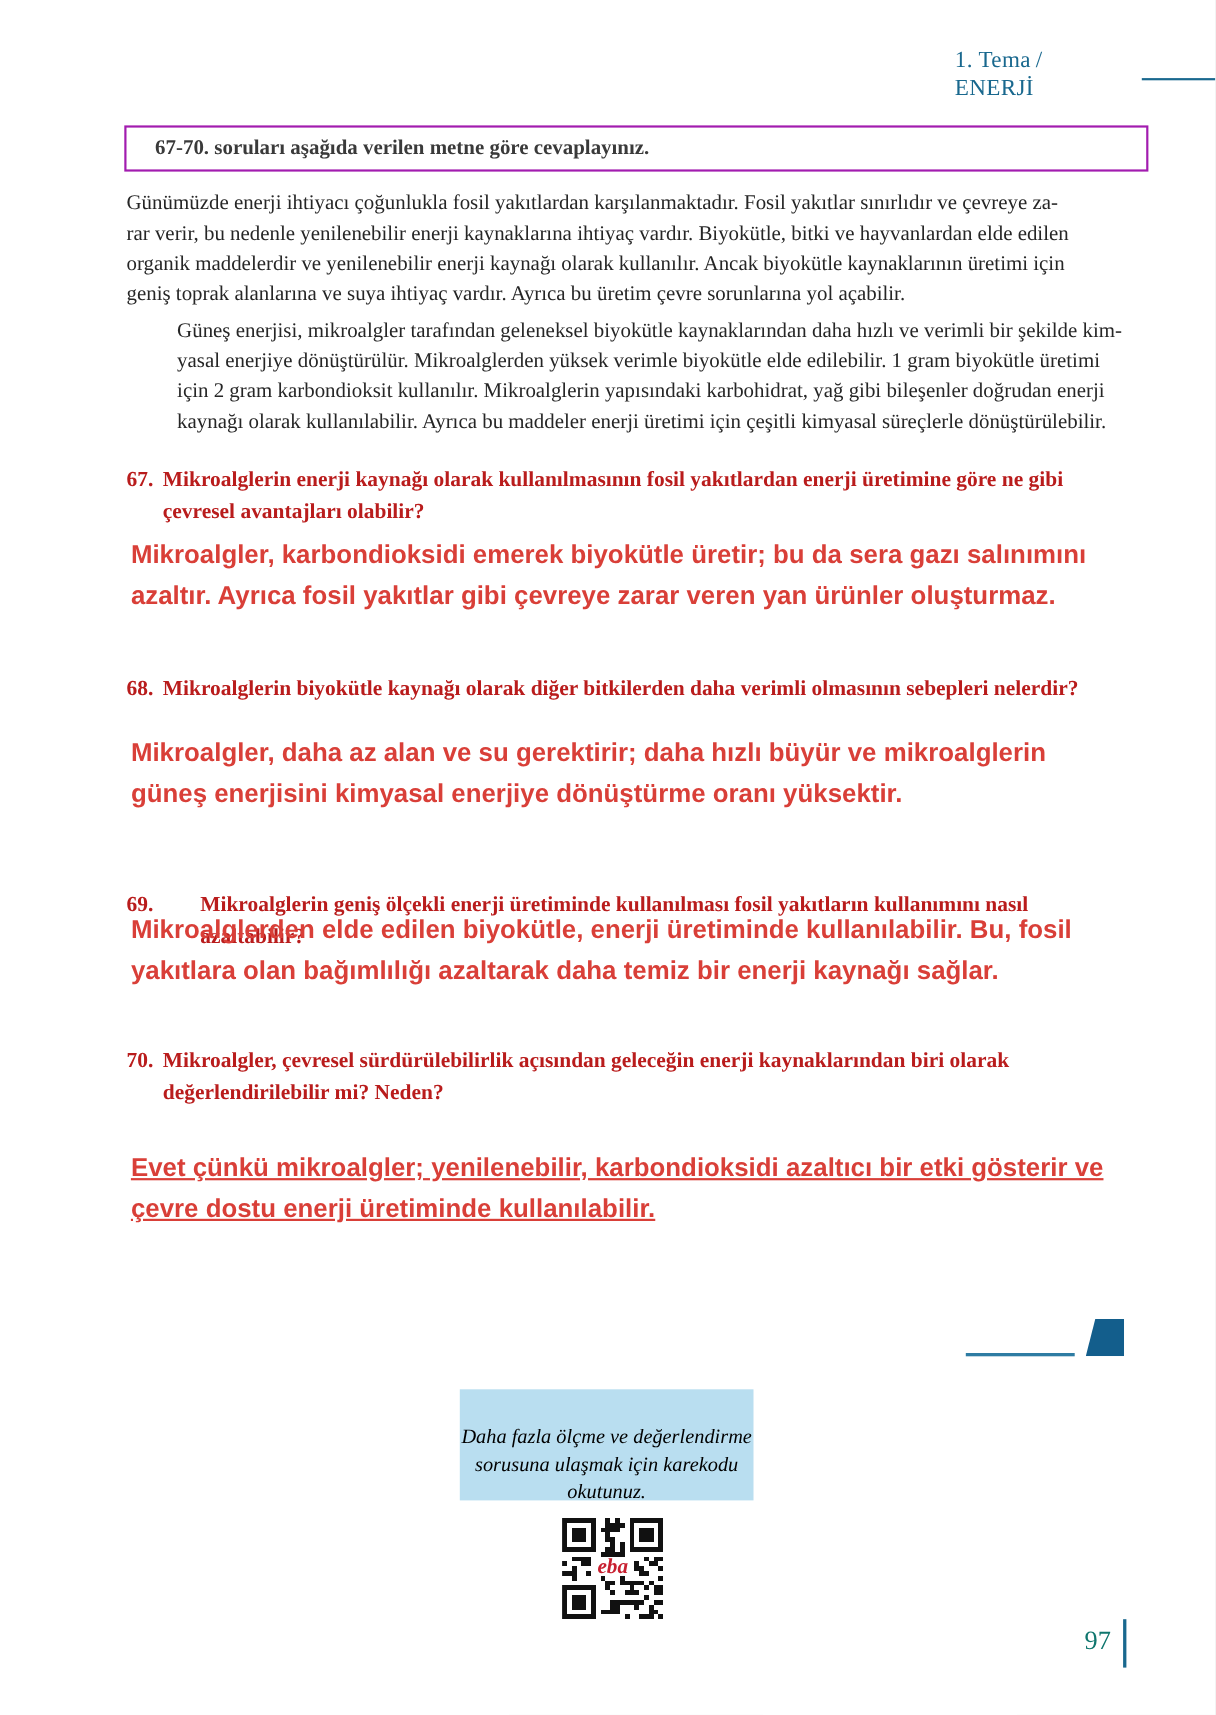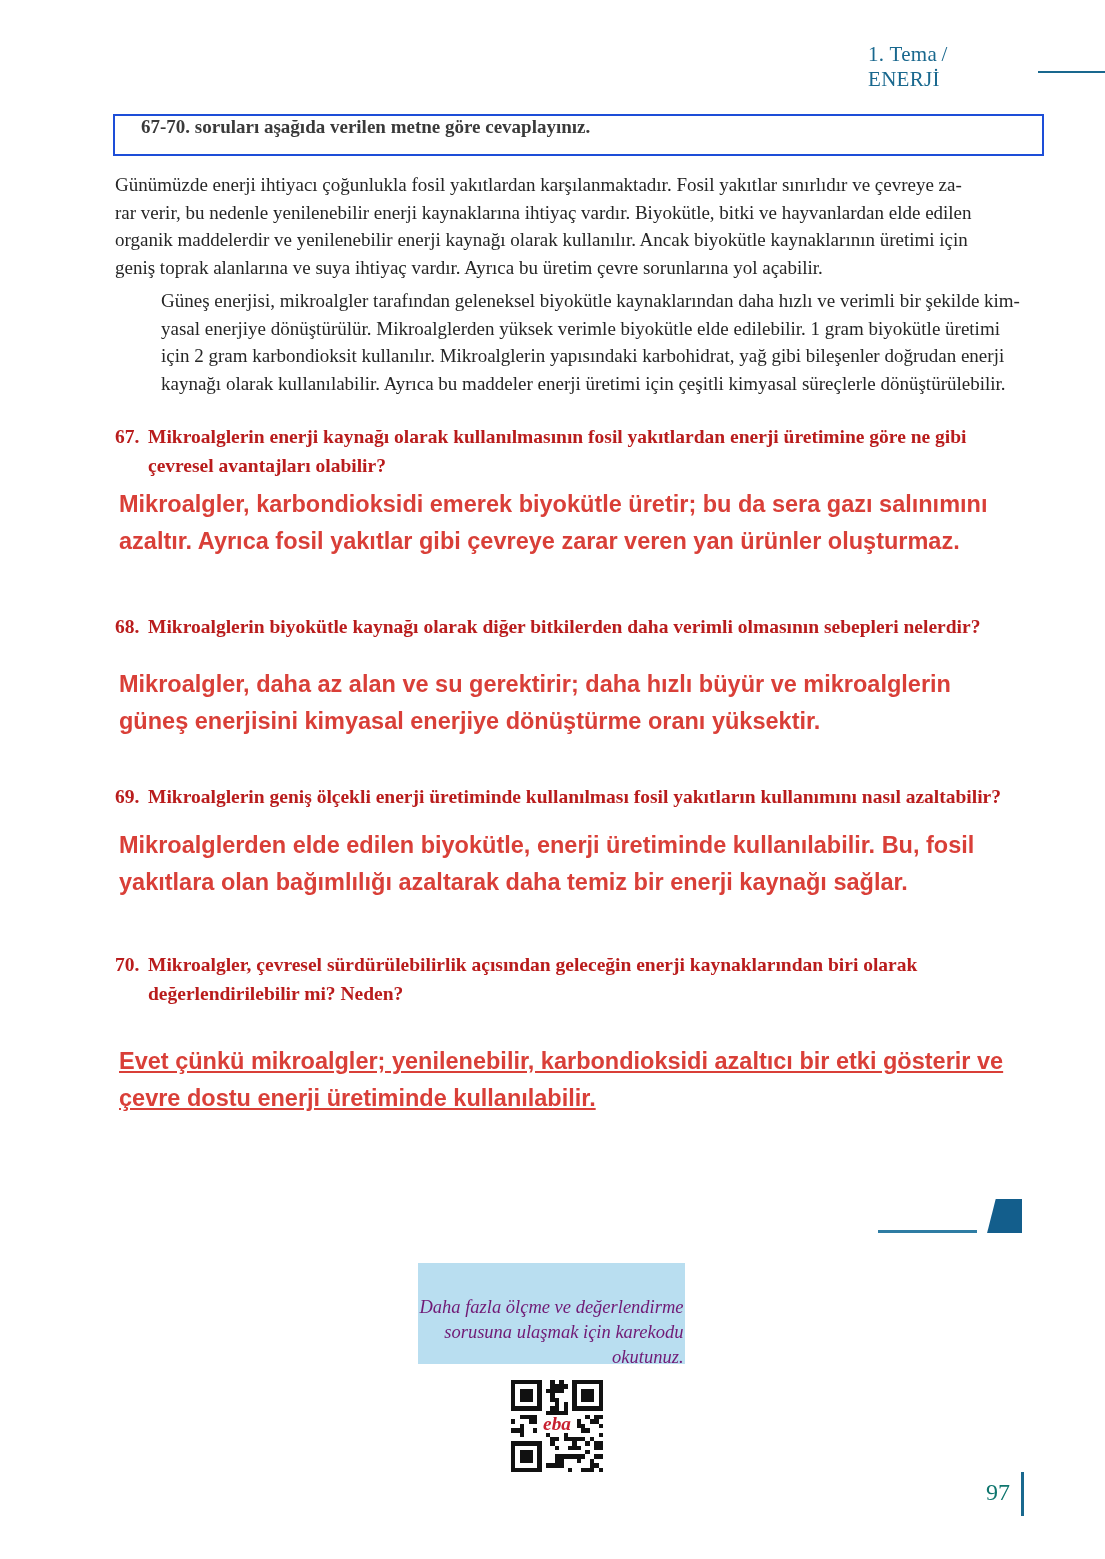--- a/index.html
+++ b/index.html
@@ -9,40 +9,40 @@
     overflow:hidden;
   }
   
   .header { position:absolute; top:42px; left:868px; display:flex; align-items:baseline; gap:29px; }
   .header-title { color:#19688e; font-size:21px; letter-spacing:0.3px; }
   .header-rule { width:74px; height:2px; background:#19688e; align-self:center; margin-top:10px; }
 
   
   .instruction-box {
     position:absolute; left:113px; top:114px; width:901px; height:38px;
-    border:2px solid #1d4ed8; display:flex; align-items:flex-start; padding-left:26px;
+    border:2px solid #a21caf; display:flex; align-items:center; padding-left:26px;
     box-sizing:content-box;
   }
   .instruction-text { font-weight:bold; font-size:19px; color:#3a3a3a; }
 
   
   .para {
     position:absolute; left:115px; width:906px; font-size:19px; line-height:27.5px;
     white-space:pre-line; color:#262626;
   }
   .para-1 { top:171px; }
   .para-2 { top:287px;margin-left:46px; }
 
   
   .question { position:absolute; left:115px; width:908px; font-size:19.5px; line-height:29px; display:flex; color:#b91c1c; }
   .qnum { font-weight:bold; width:33px; flex:none; }
   .qtext { flex:1;font-weight:bold; }
   .q67 { top:422px; }
   .q68 { top:612px; }
-  .q69 { top:782px; }
+  .q69 { top:808px;gap:34px; }
   .q70 { top:950px; }
 
   
   .answer {
     position:absolute; left:119px; width:940px;
     font-family:"Liberation Sans", sans-serif; font-weight:bold;
     color:#d93f38; font-size:23.5px; line-height:37px; white-space:pre-line;
   }
   .a67 { top:486px; }
   .a68 { top:666px; }
@@ -55,22 +55,22 @@
     position:absolute; left:986px; top:1199px; width:36px; height:34px;
     background:#135e8c; clip-path:polygon(27% 0, 100% 0, 100% 100%, 3% 100%);
   }
 
   
   .info-box {
     position:absolute; left:418px; top:1263px; width:267px; height:101px;
     background:#b9def0; display:flex; align-items:center; justify-content:center;
   }
   .info-text {
-    font-style:italic; font-size:18.5px; line-height:25px; color:#701a75;
-    text-align:right; white-space:pre-line;margin-top:37px;
+    font-style:italic; font-size:18.5px; line-height:25px; color:#000000;
+    text-align:center; white-space:pre-line;margin-top:37px;
   }
 
   
   .qr-wrap { position:absolute; left:511px; top:1379px; width:92px; height:94px; }
   .qr-wrap svg { display:block; width:100%; height:100%; }
 
   
   .page-num { position:absolute; left:958px; top:1479px; width:52px; text-align:right; font-size:24px; color:#0f766e; }
   .footer-rule { position:absolute; left:1021px; top:1472px; width:3px; height:44px; background:#19688e; }
 </style>

